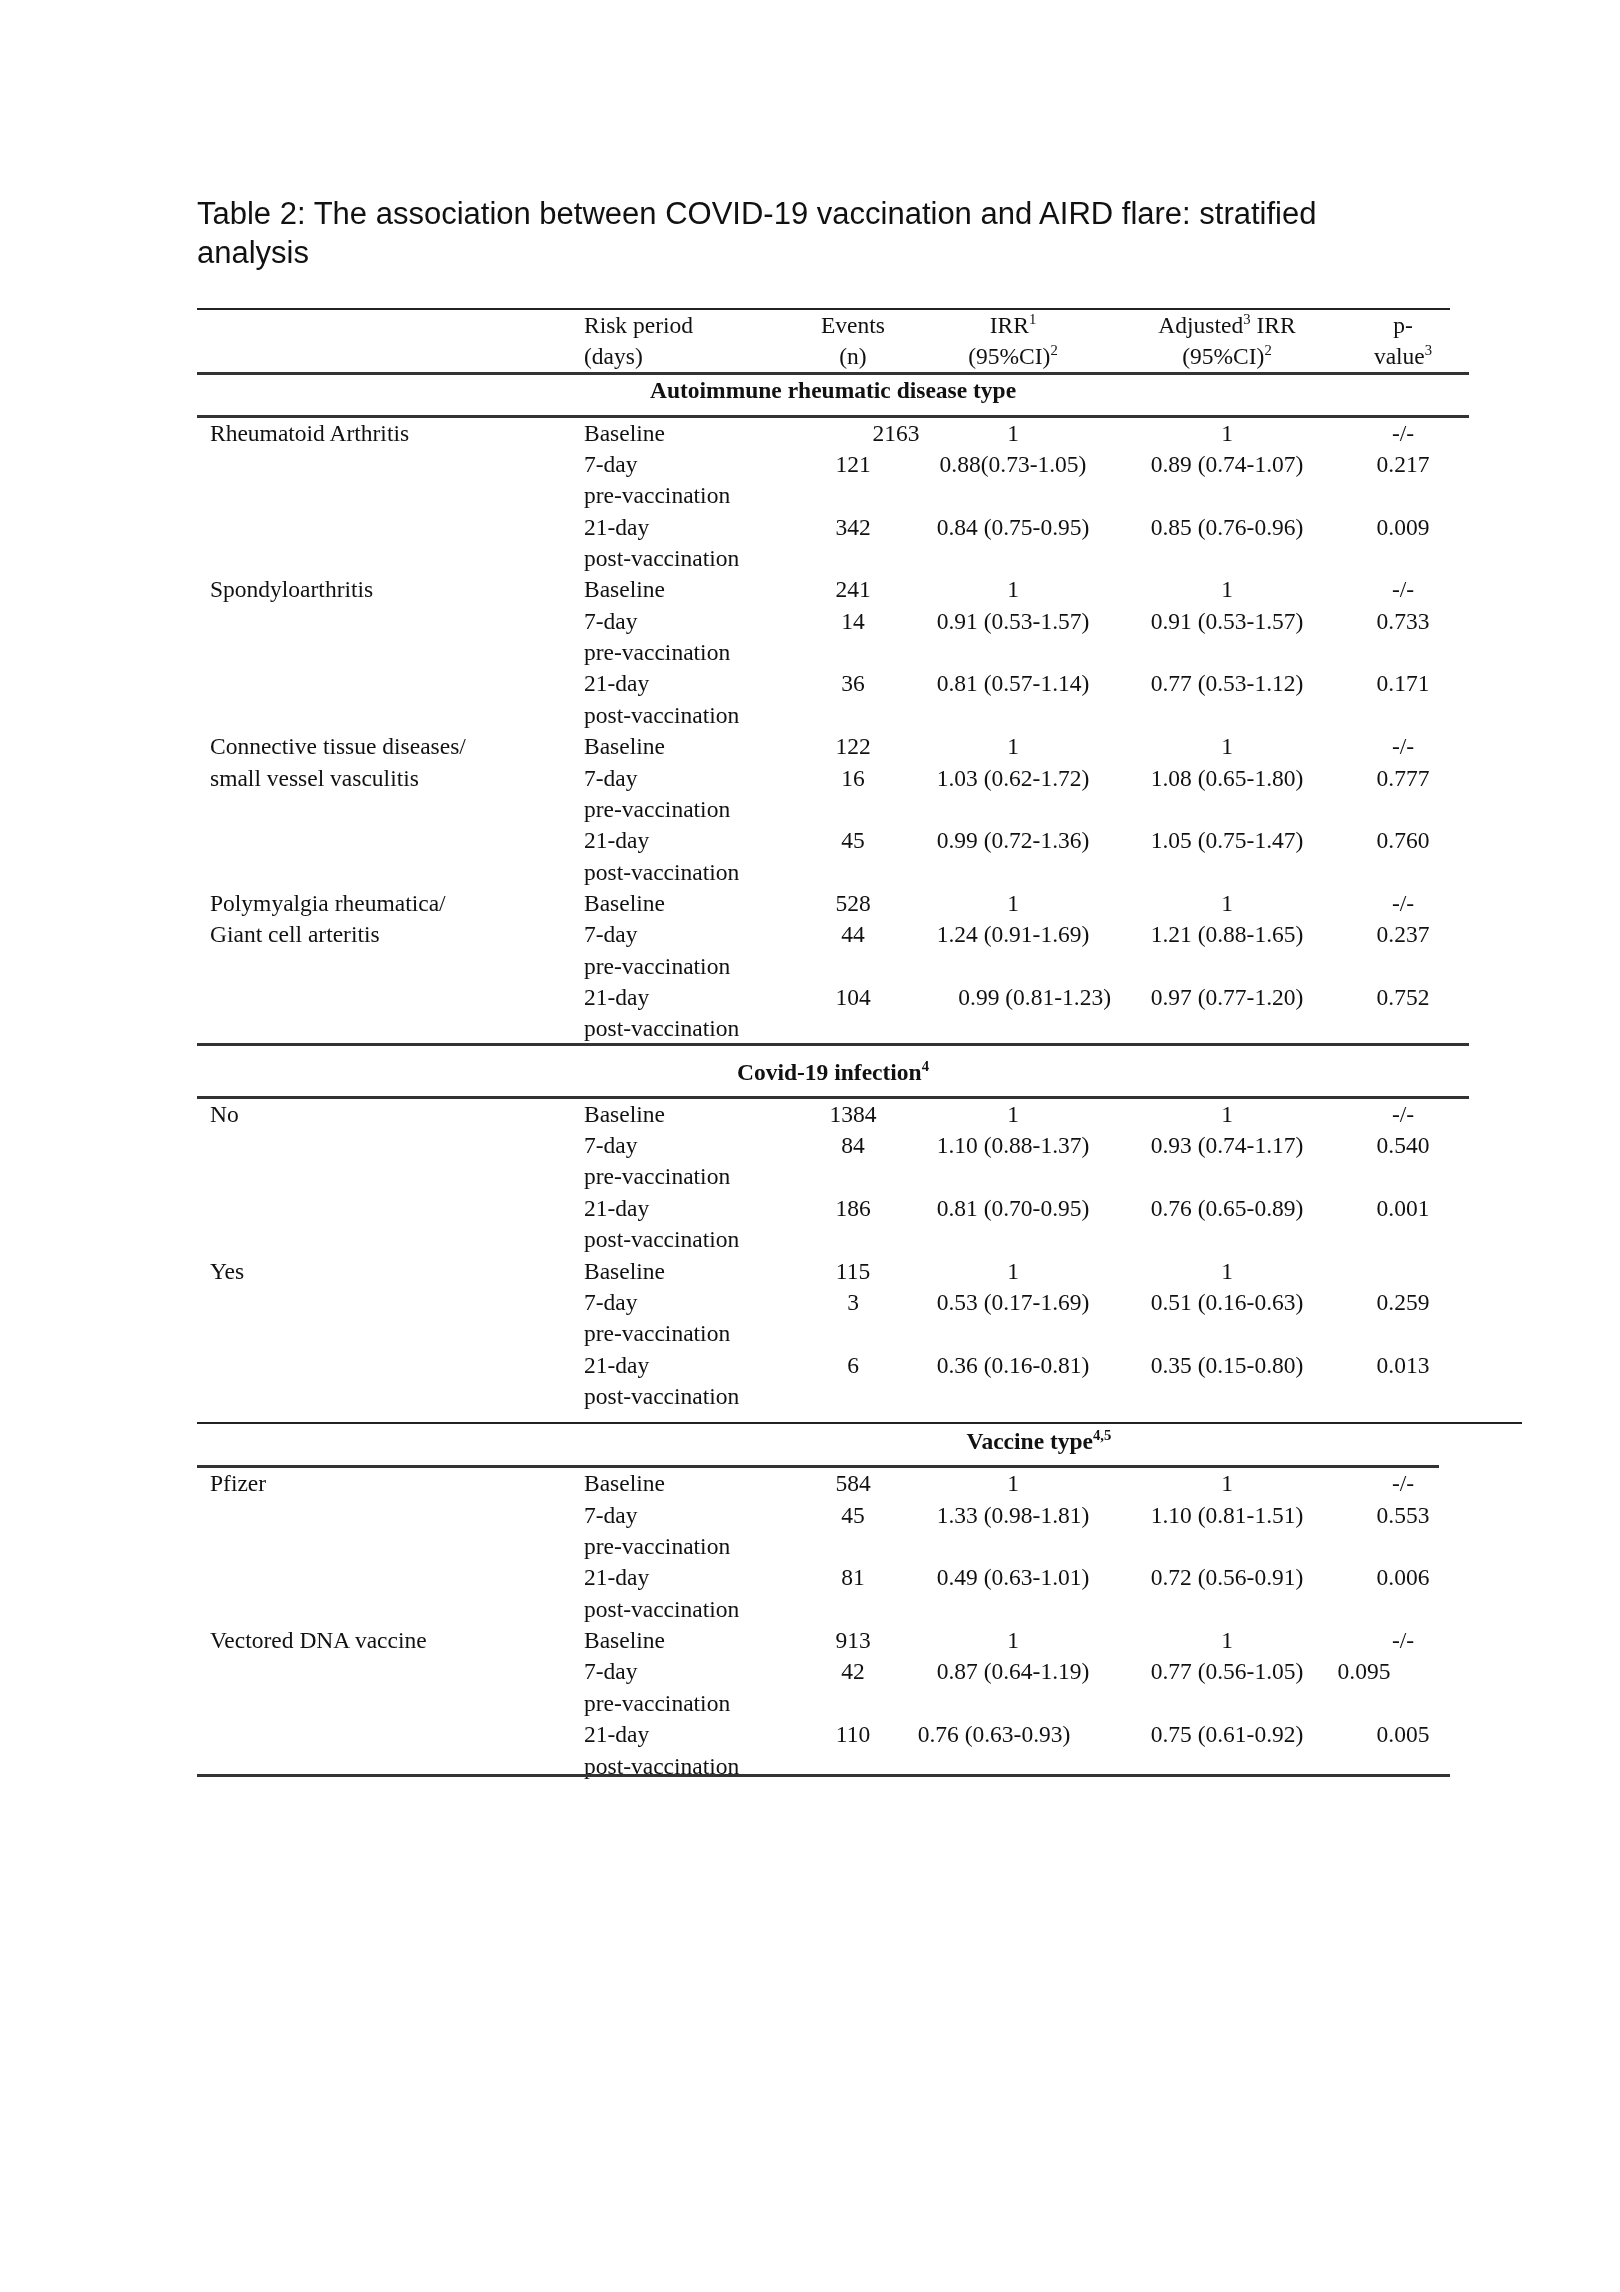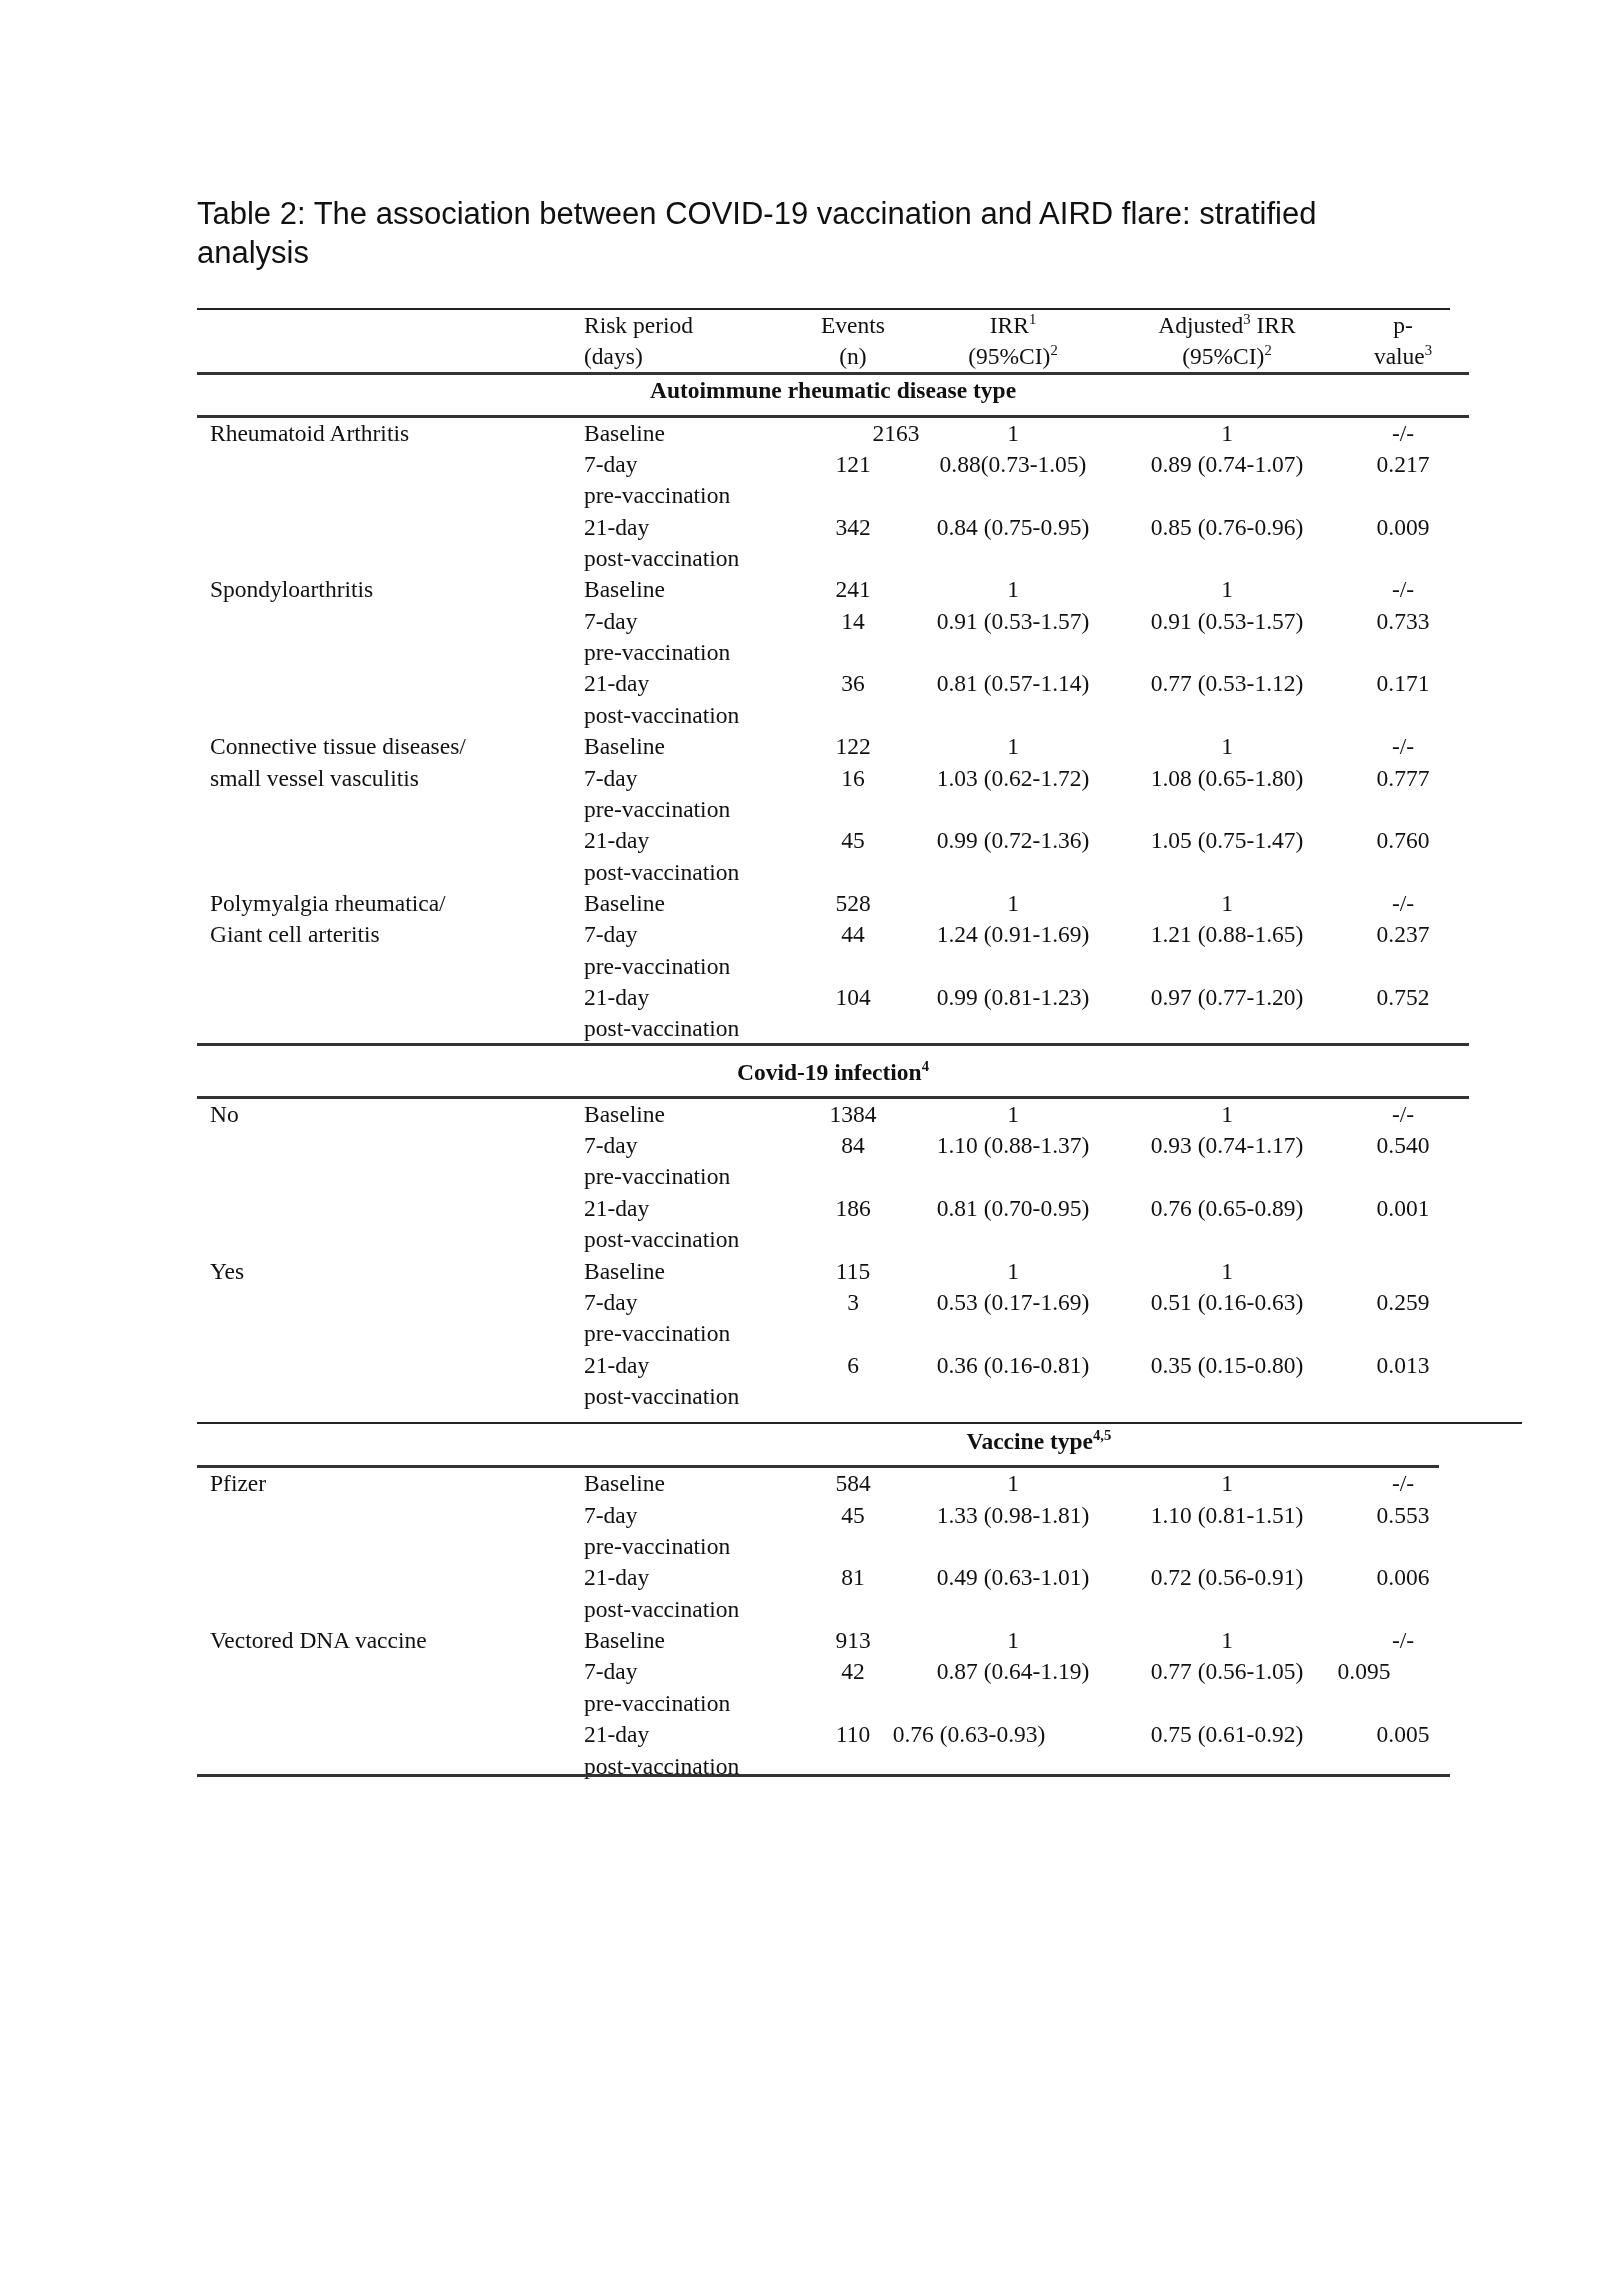--- a/index.html
+++ b/index.html
@@ -105,21 +105,21 @@
     <div class="cell c" style="left: 1359px; top: 888px; width: 88px;">-/-</div>
     <div class="cell" style="left: 584px; top: 919px;">7-day</div>
     <div class="cell" style="left: 584px; top: 951px;">pre-vaccination</div>
     <div class="cell c" style="left: 814px; top: 919px; width: 78px;">44</div>
     <div class="cell c" style="left: 915px; top: 919px; width: 196px;">1.24 (0.91-1.69)</div>
     <div class="cell c" style="left: 1129px; top: 919px; width: 196px;">1.21 (0.88-1.65)</div>
     <div class="cell c" style="left: 1359px; top: 919px; width: 88px;">0.237</div>
     <div class="cell" style="left: 584px; top: 982px;">21-day</div>
     <div class="cell" style="left: 584px; top: 1013px;">post-vaccination</div>
     <div class="cell c" style="left: 814px; top: 982px; width: 78px;">104</div>
-    <div class="cell c" style="left: 915px; top: 982px; width: 196px;">0.99 (0.81-1.23)</div>
+    <div class="cell c" style="left: 915px; top: 982px; width: 196px; text-align: right;">0.99 (0.81-1.23)</div>
     <div class="cell c" style="left: 1129px; top: 982px; width: 196px;">0.97 (0.77-1.20)</div>
     <div class="cell c" style="left: 1359px; top: 982px; width: 88px;">0.752</div>
     <div class="sec" style="left: 197px; width: 1272px; top: 1057px;"><span>Covid-19 infection</span><sup>4</sup></div>
     <div class="rule thick" style="top: 1096px; left: 197px; width: 1272px;"></div>
     <div class="cell" style="left: 210px; top: 1099px;">No</div>
     <div class="cell" style="left: 584px; top: 1099px;">Baseline</div>
     <div class="cell c" style="left: 814px; top: 1099px; width: 78px;">1384</div>
     <div class="cell c" style="left: 915px; top: 1099px; width: 196px;">1</div>
     <div class="cell c" style="left: 1129px; top: 1099px; width: 196px;">1</div>
     <div class="cell c" style="left: 1359px; top: 1099px; width: 88px;">-/-</div>
@@ -182,19 +182,19 @@
     <div class="cell c" style="left: 1359px; top: 1625px; width: 88px;">-/-</div>
     <div class="cell" style="left: 584px; top: 1656px;">7-day</div>
     <div class="cell" style="left: 584px; top: 1688px;">pre-vaccination</div>
     <div class="cell c" style="left: 814px; top: 1656px; width: 78px;">42</div>
     <div class="cell c" style="left: 915px; top: 1656px; width: 196px;">0.87 (0.64-1.19)</div>
     <div class="cell c" style="left: 1129px; top: 1656px; width: 196px;">0.77 (0.56-1.05)</div>
     <div class="cell c" style="left: 1320px; top: 1656px; width: 88px;">0.095</div>
     <div class="cell" style="left: 584px; top: 1719px;">21-day</div>
     <div class="cell" style="left: 584px; top: 1751px;">post-vaccination</div>
     <div class="cell c" style="left: 814px; top: 1719px; width: 78px;">110</div>
-    <div class="cell c" style="left: 871px; top: 1719px; width: 196px;">0.76 (0.63-0.93)</div>
+    <div class="cell c" style="left: 896px; top: 1719px; width: 196px;">0.76 (0.63-0.93)</div>
     <div class="cell c" style="left: 1129px; top: 1719px; width: 196px;">0.75 (0.61-0.92)</div>
     <div class="cell c" style="left: 1359px; top: 1719px; width: 88px;">0.005</div>
     <div class="rule thick" style="top: 1043px; left: 197px; width: 1272px;"></div>
     <div class="rule thick" style="top: 1774px; left: 197px; width: 1253px;"></div>
   </div>
 
 
 </body></html>

